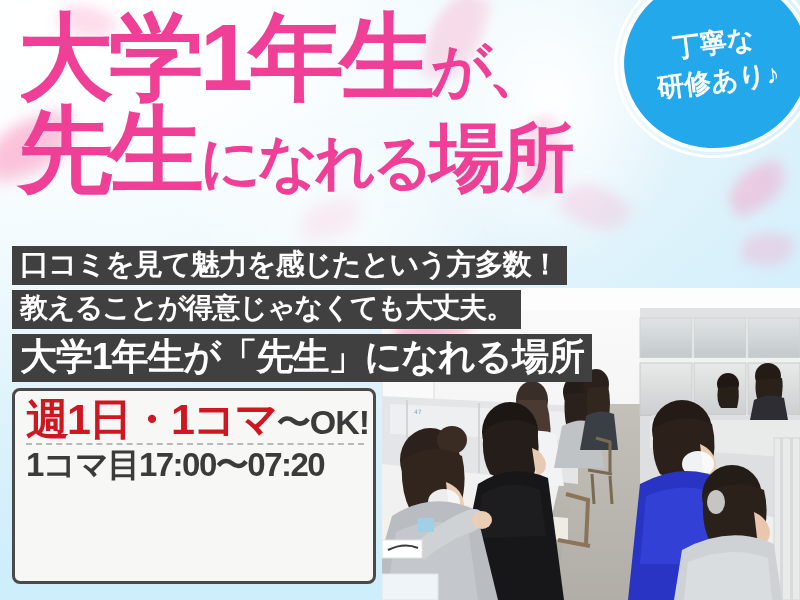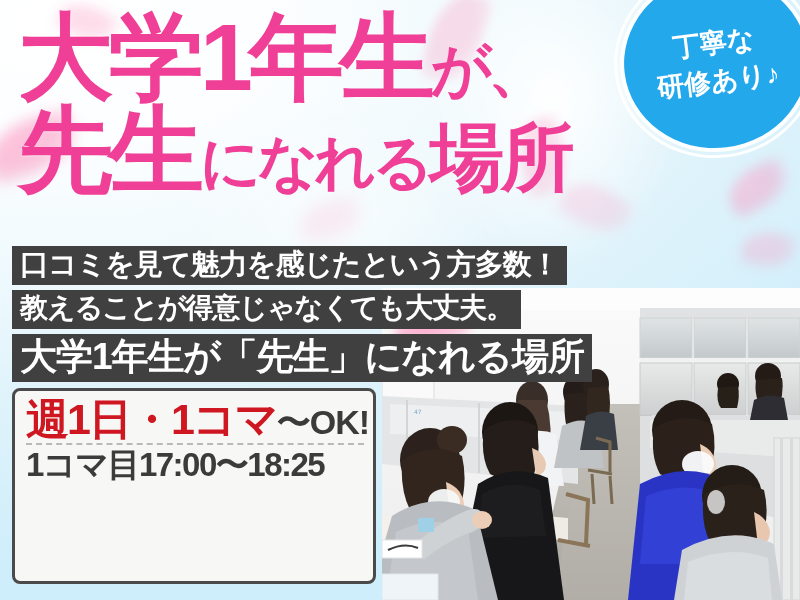--- a/index.html
+++ b/index.html
@@ -315,16 +315,16 @@
   <div class="bars">
     <div class="bar-row"><span class="bar bar1">口コミを見て魅力を感じたという方多数！</span></div>
     <div class="bar-row"><span class="bar bar2">教えることが得意じゃなくても大丈夫。</span></div>
     <div class="bar-row"><span class="bar bar3">大学1年生が「先生」になれる場所</span></div>
   </div>
 
   <div class="sched">
     <div class="sched-title">
       <span class="s-red">週1日・1コマ</span><span class="s-dark">〜OK!</span>
     </div>
-    <div class="sched-row"><span>1コマ目</span><span>17:00〜18:25</span></div>
+    <div class="sched-row"><span>1コマ目</span><span>17:00〜07:20</span></div>
   </div>
 
 </div>
 
 </body></html>

